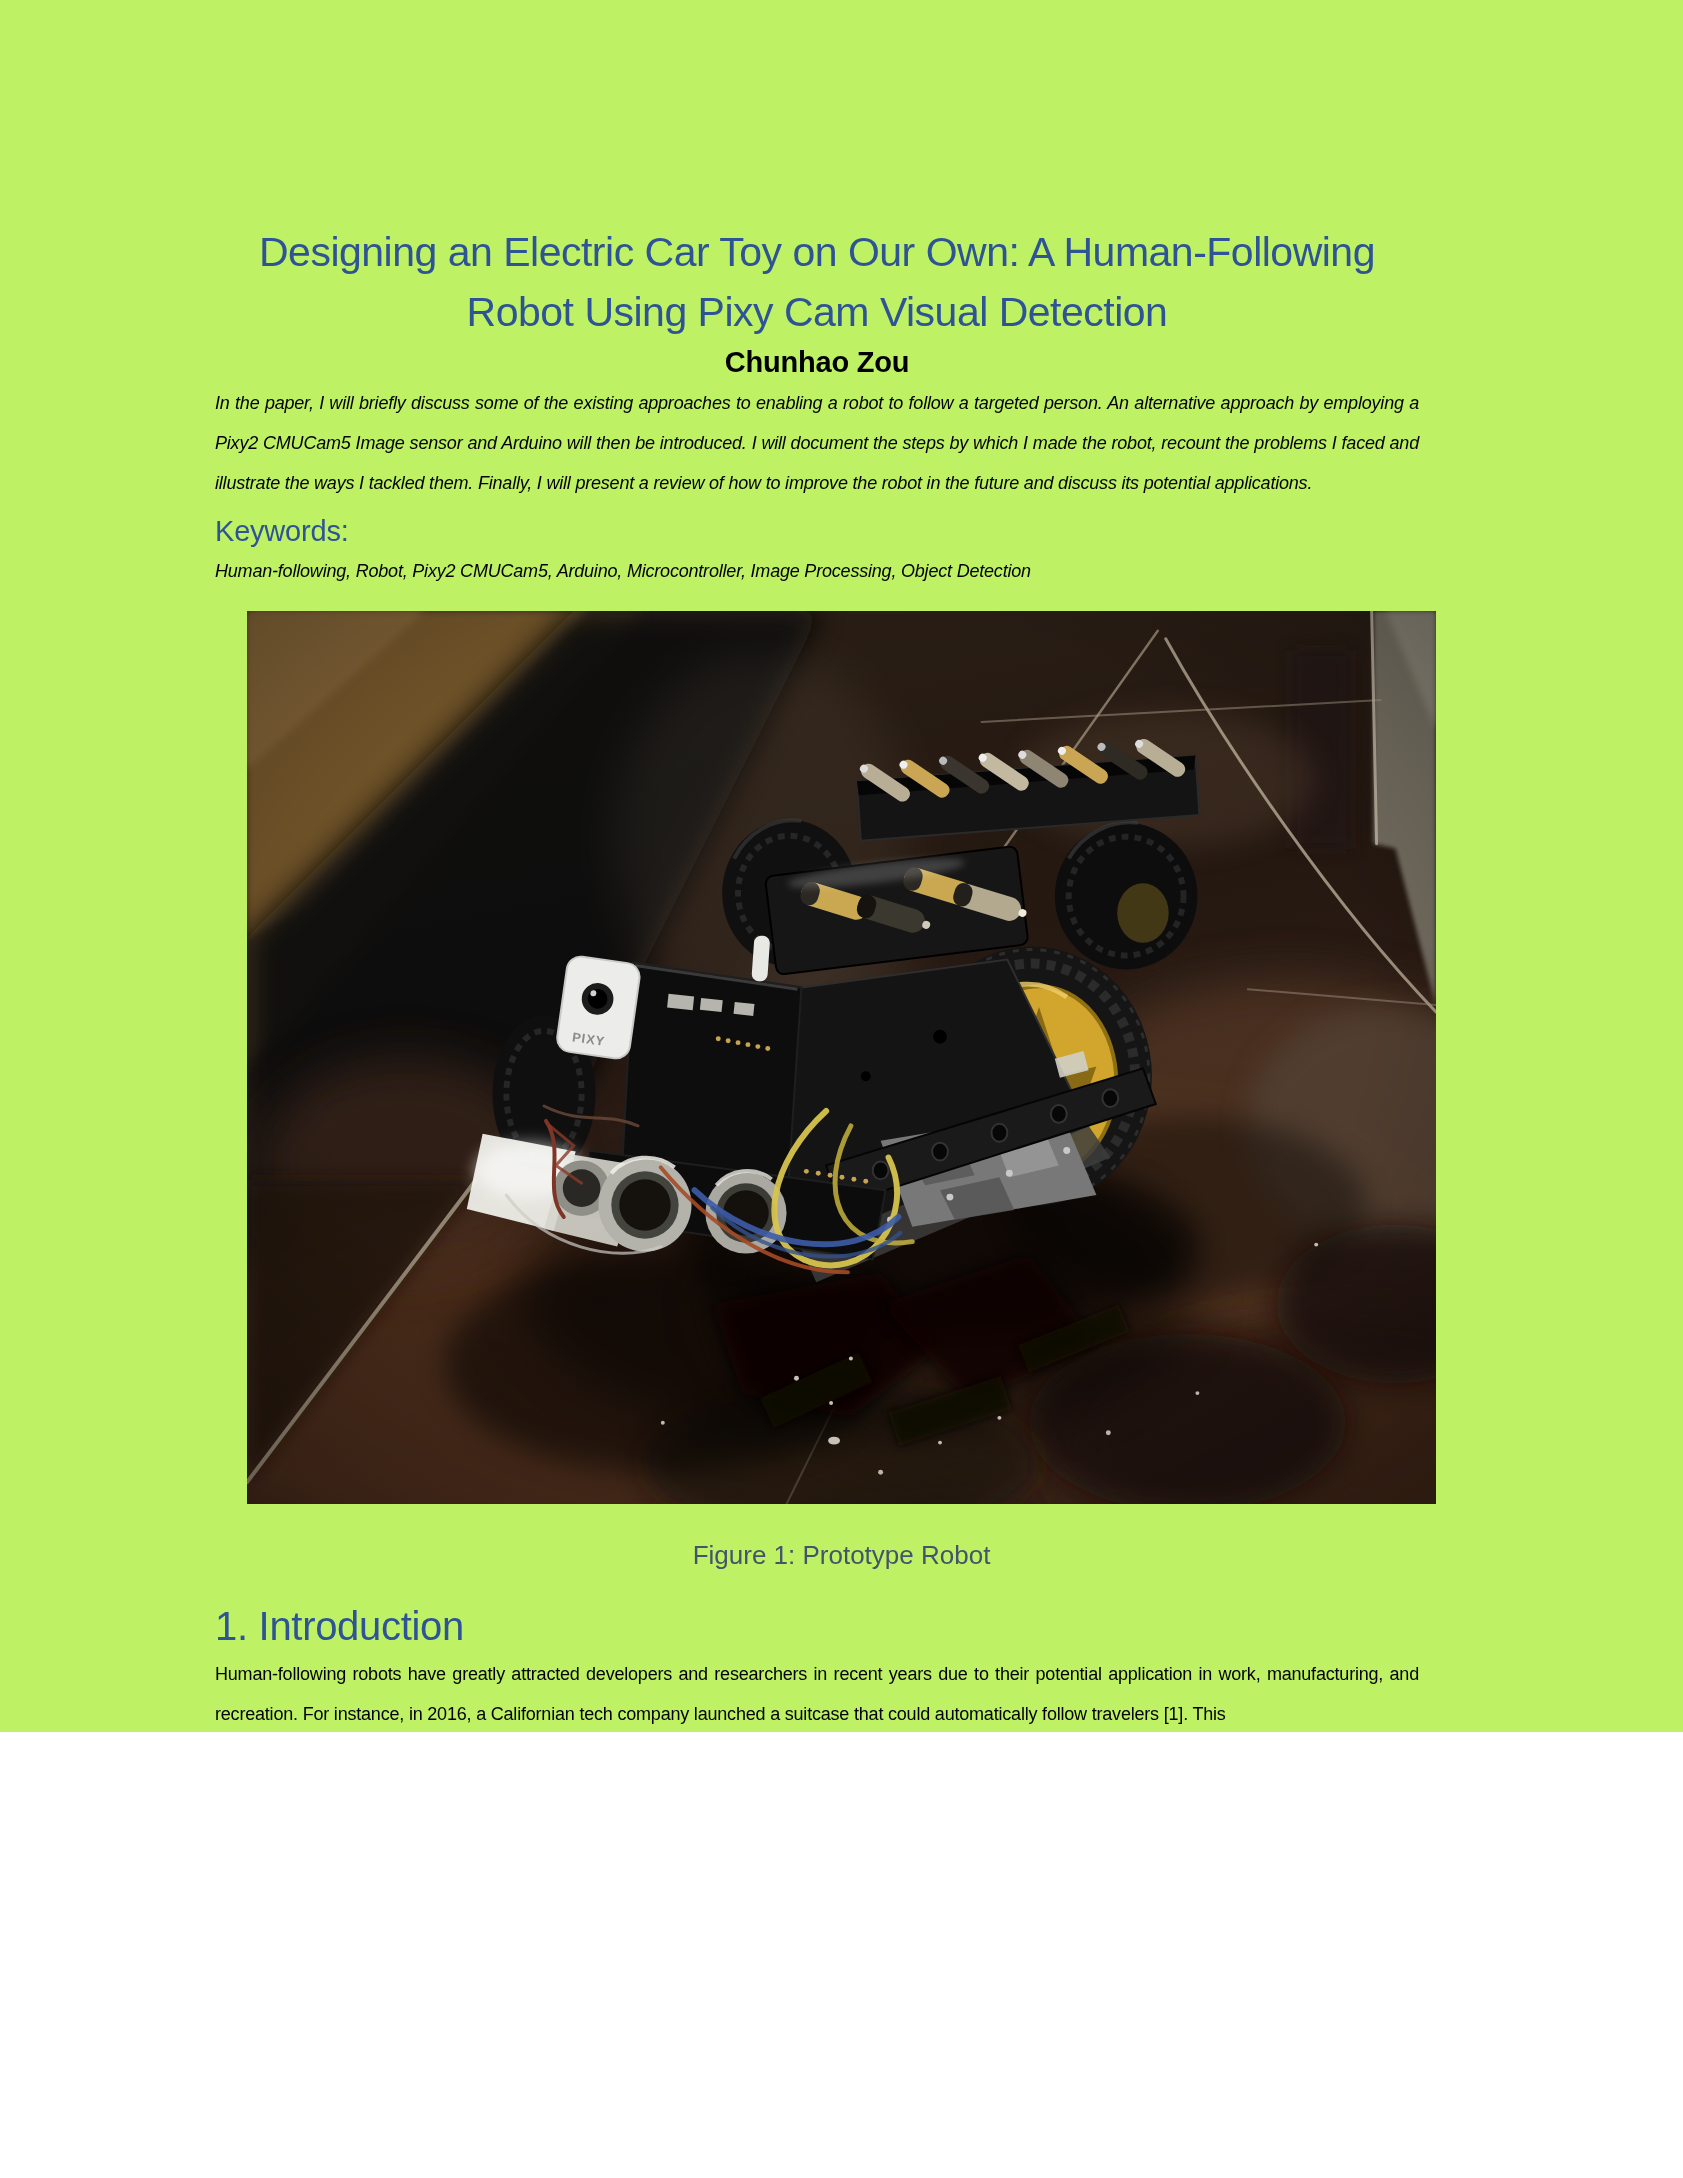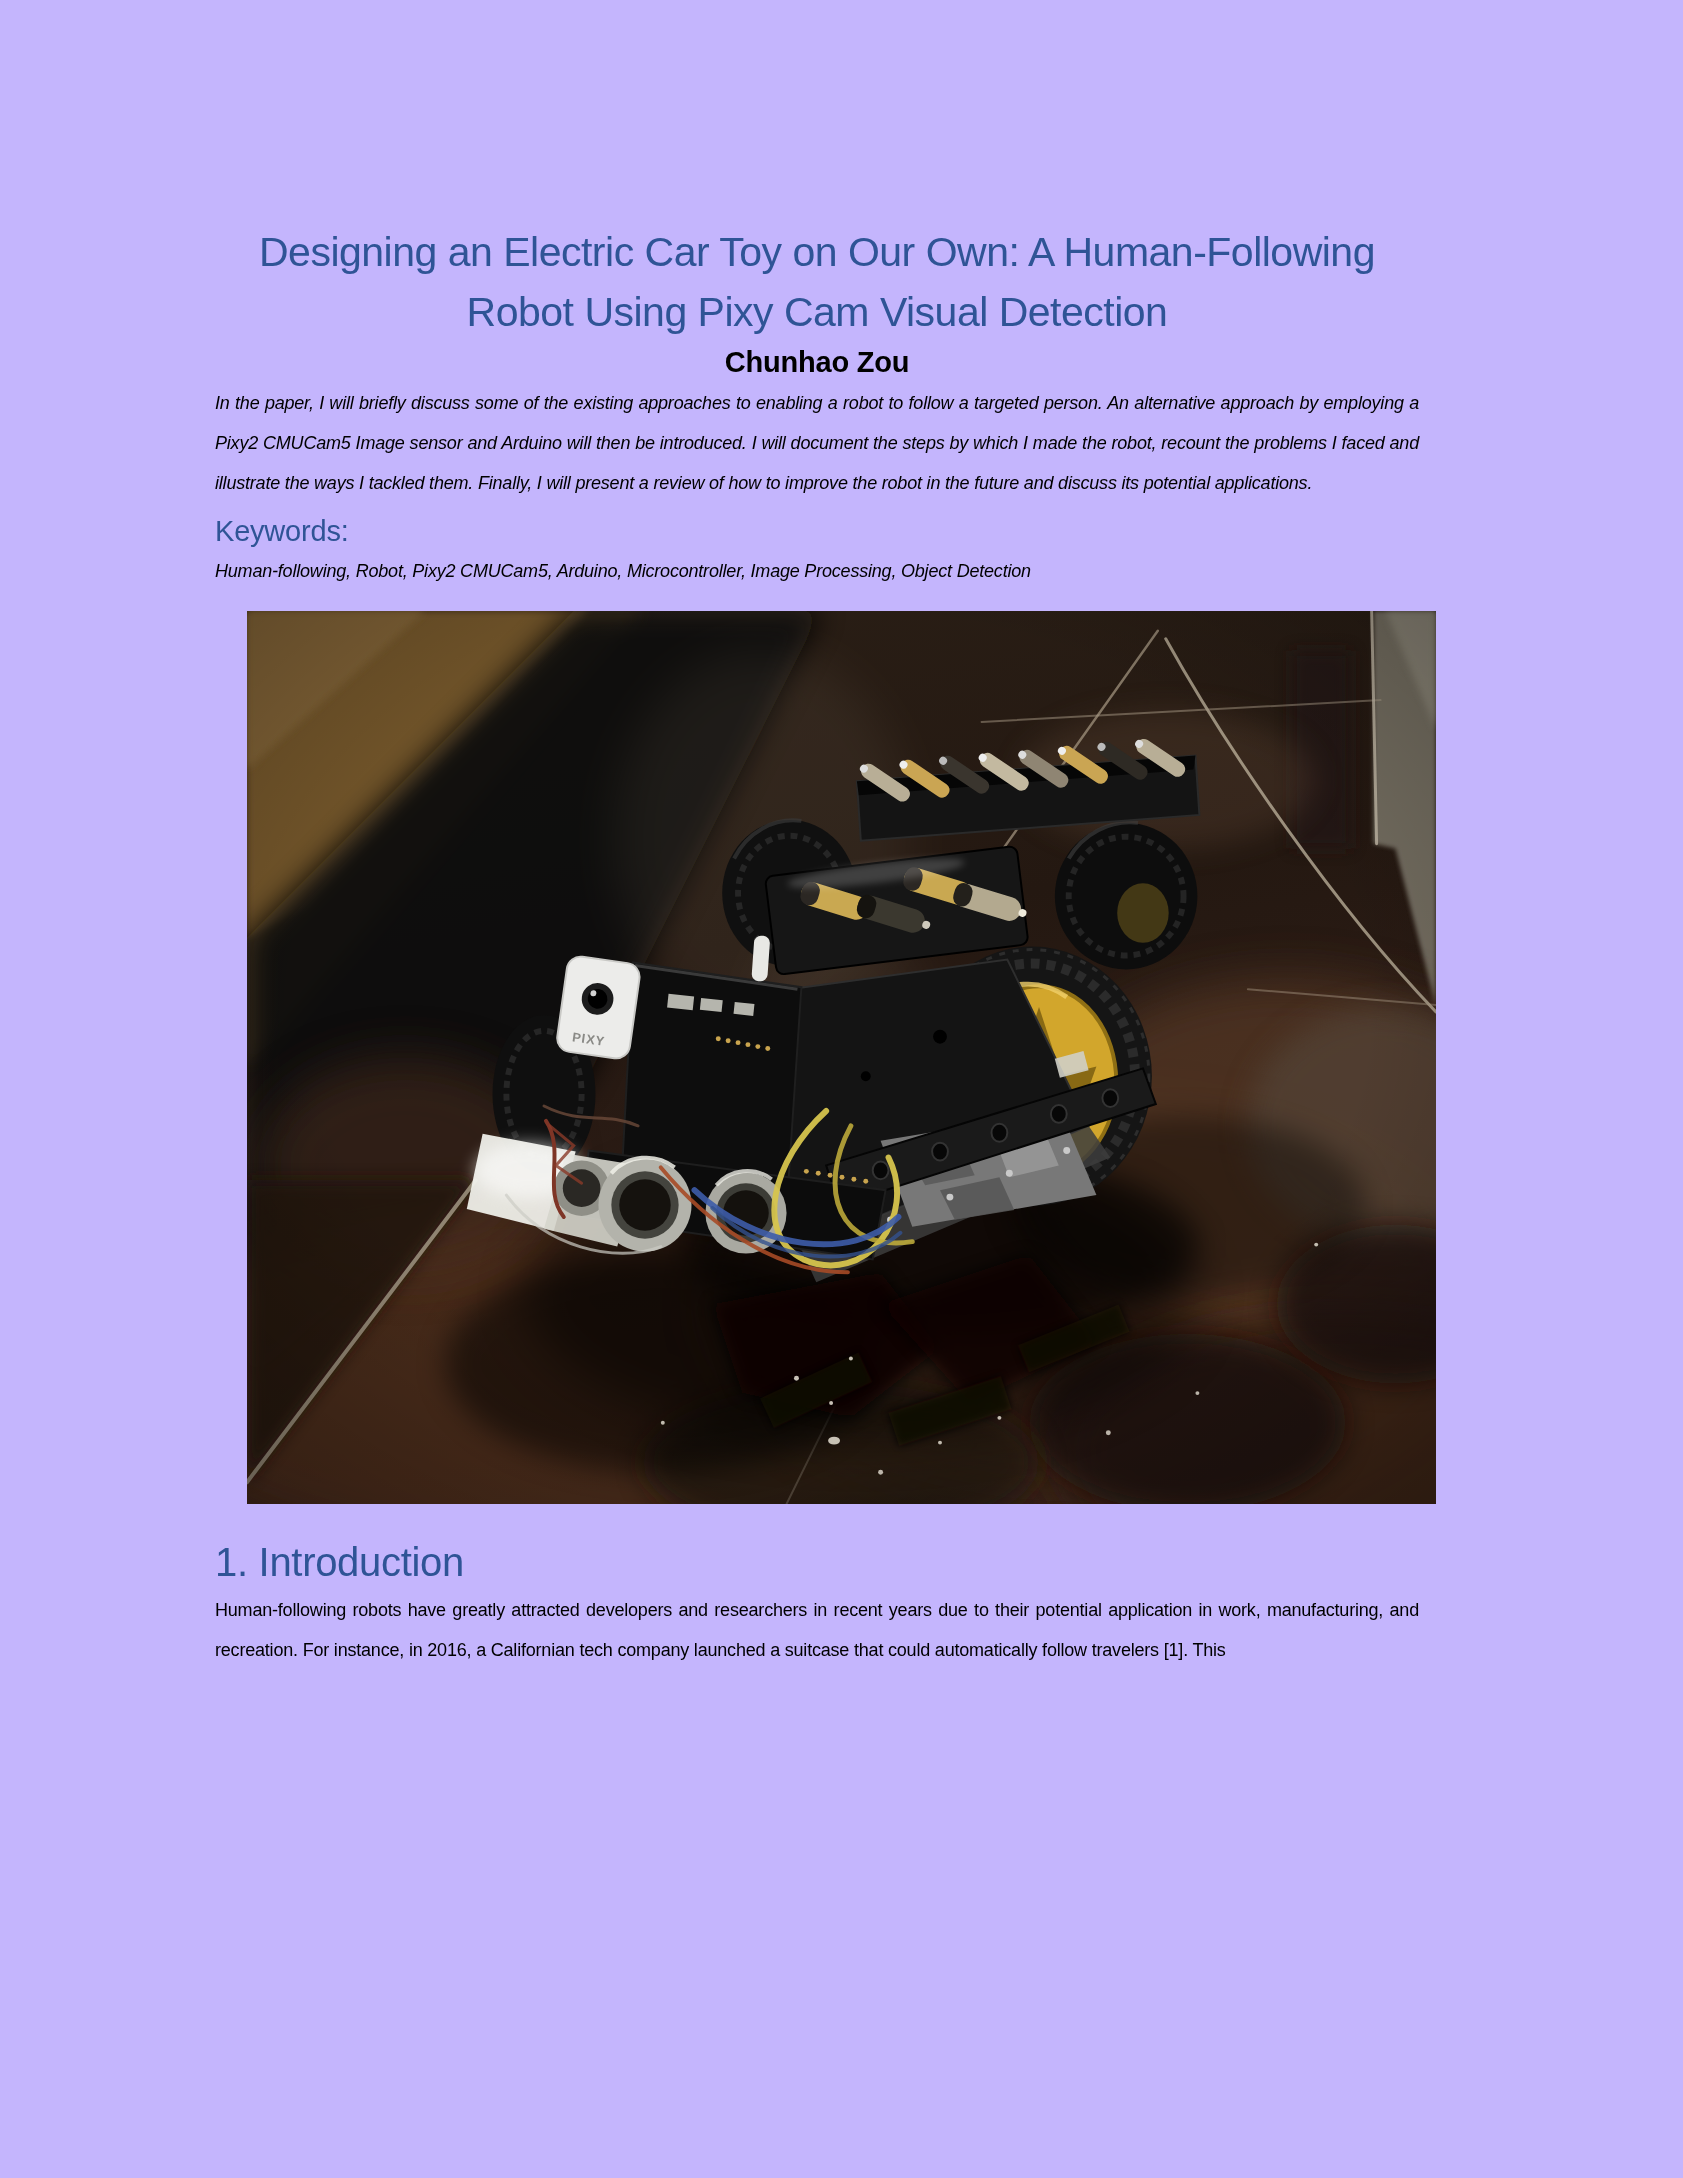--- a/index.html
+++ b/index.html
@@ -1,17 +1,17 @@
 <!DOCTYPE html>
 <html><head>
 <meta charset="utf-8">
 <style>
   html,body { margin:0; padding:0; background:#ffffff; }
   .page {
-    position:relative; width:1683px; height:2178px; background:#c4b5fd;
+    position:relative; width:1683px; height:1732px; background:#bef264;
     font-family:"Liberation Sans","DejaVu Sans",sans-serif; color:#000;
     overflow:hidden;
   }
   .content { padding:222px 264px 0 215px; }
   .title { margin:0; font-weight:normal; text-align:center; color:#2F5496;
            font-size:41px; line-height:60px; letter-spacing:-0.5px; }
   .title-line { display:block; white-space:nowrap; }
   .byline { text-align:center; font-size:29px; line-height:41px; letter-spacing:-0.2px;font-weight:bold; }
   .h-blue { color:#2F5496; font-size:29px; line-height:40px; margin-top:20px; letter-spacing:-0.2px; }
   .para { margin:0; font-size:18px; line-height:40px; text-align:justify; letter-spacing:-0.2px; }
@@ -346,19 +346,20 @@
               <circle cx="700" cy="840" r="2"></circle>
             <circle cx="760" cy="815" r="2"></circle>
               <ellipse cx="593" cy="838" rx="6" ry="4" fill="#efe9dc"></ellipse>
           </g>
 
           <rect x="0" y="0" width="1201" height="902" fill="url(#vig)"></rect>
         </svg>
       </figure>
     </div>
 
+    <div class="caption">Figure 1: Prototype Robot</div>
 
     <h2 class="h-section">1. Introduction</h2>
     <p class="para intro-para">Human-following robots have greatly attracted developers and researchers in recent years due to their potential application in work, manufacturing, and recreation. For instance, in 2016, a Californian tech company launched a suitcase that could automatically follow travelers [1]. This</p>
 
   </div>
 </div>
 
 
 </body></html>

